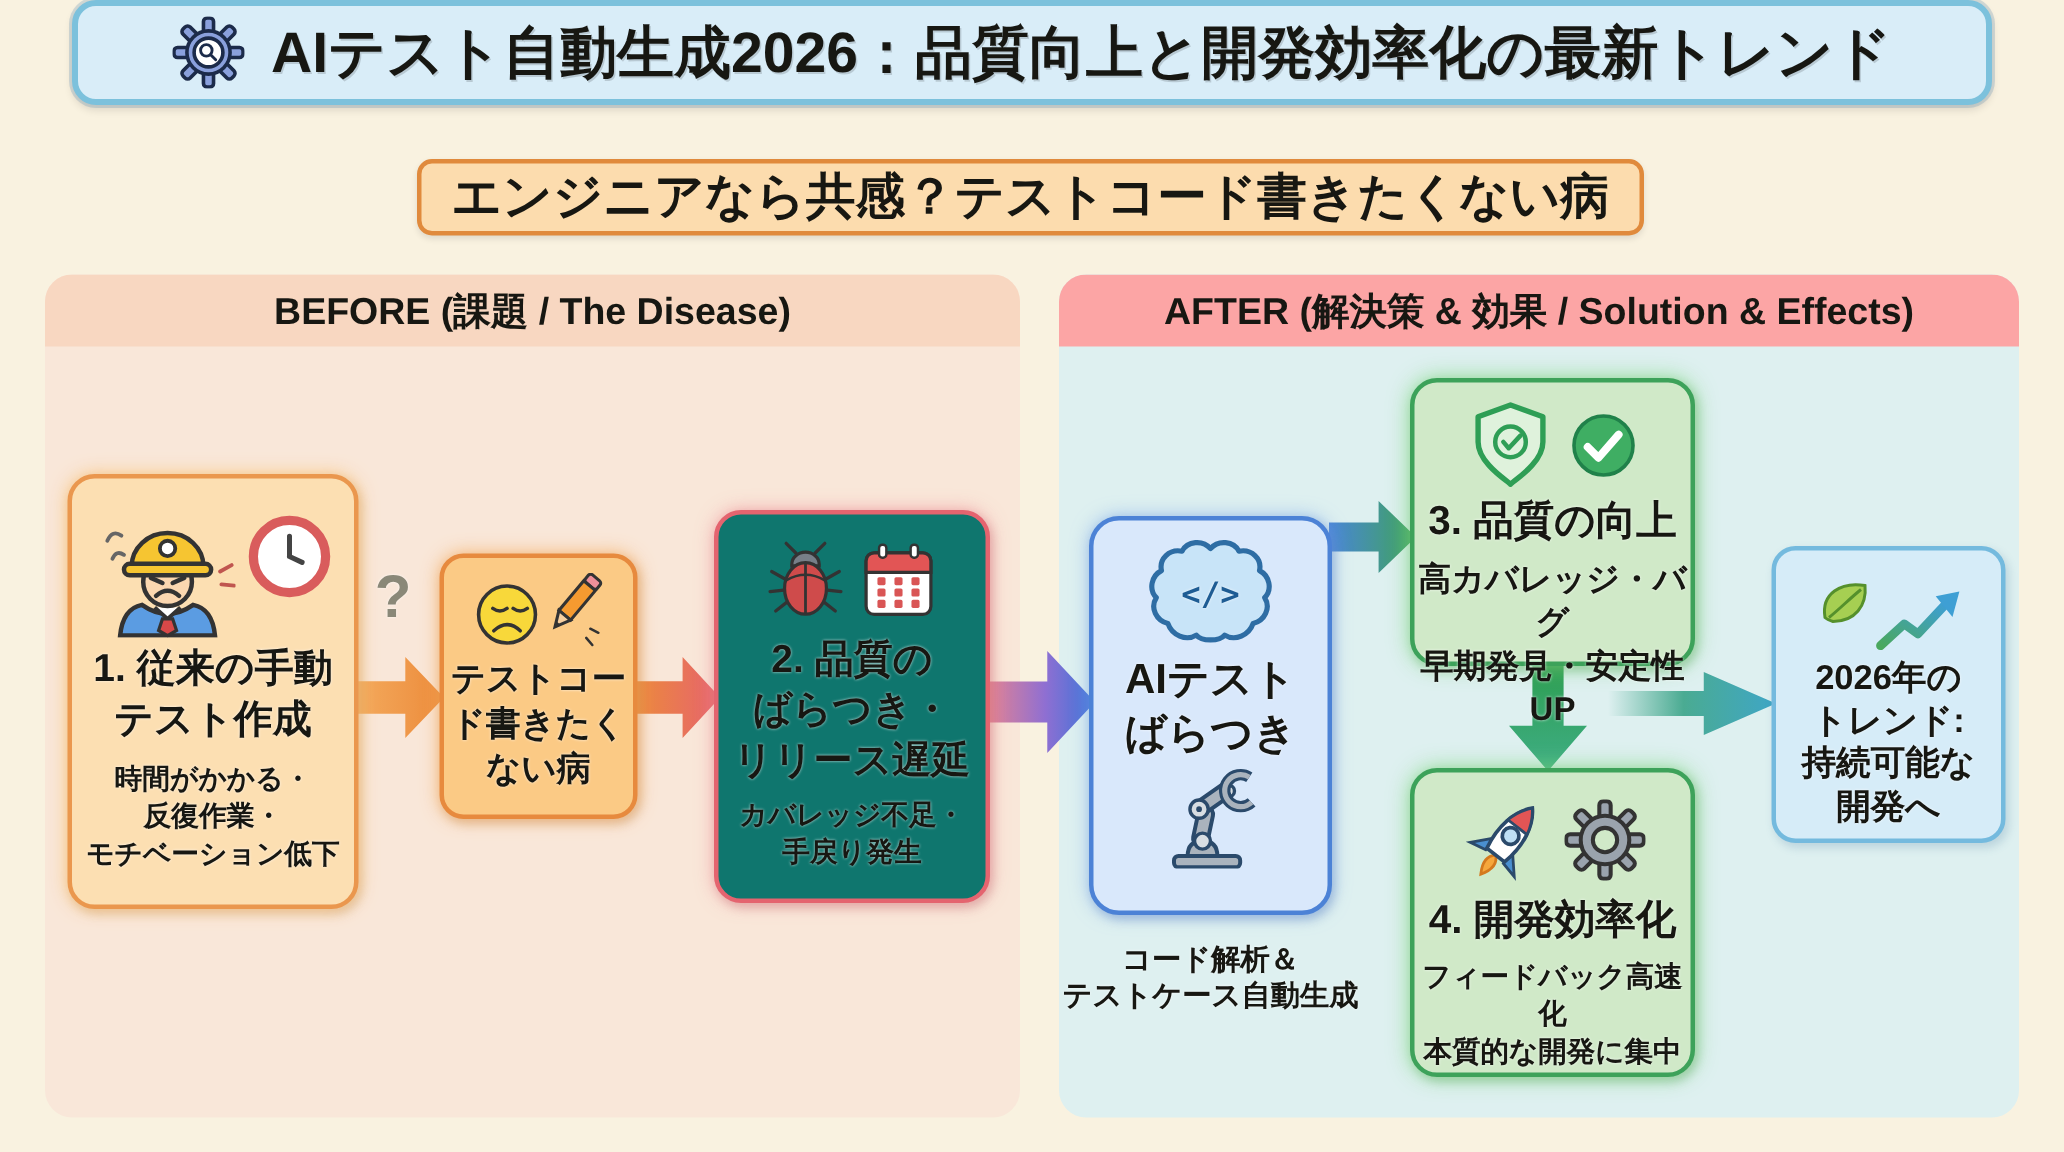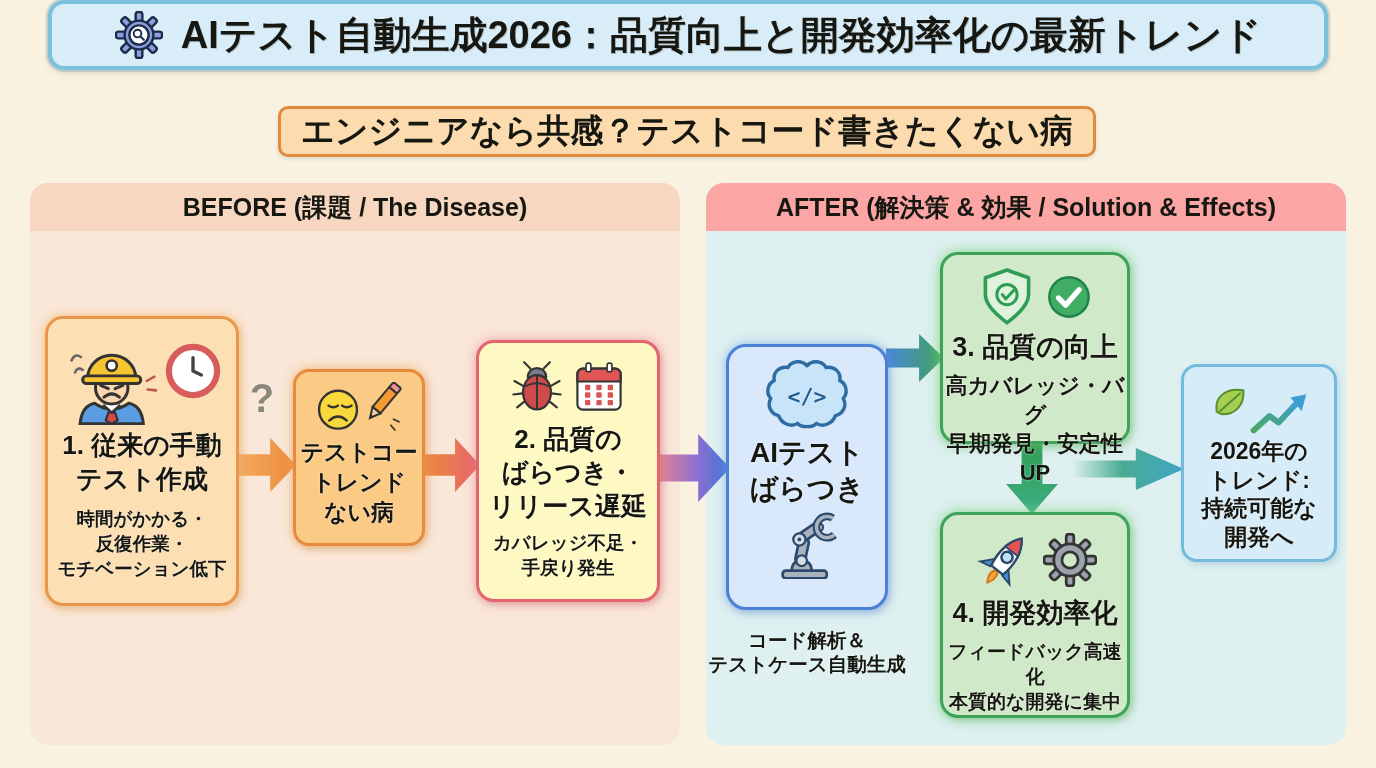--- a/index.html
+++ b/index.html
@@ -58,21 +58,21 @@
 
   .qmark{position:absolute;left:240px;top:376px;width:44px;text-align:center;
     font-size:40px;font-weight:800;color:#8a8878;z-index:2;}
 
   .node-disease{left:293px;top:369px;width:132px;height:177px;
     background:#fbca85;border-color:#e78a3e;border-radius:16px;padding-top:10px;
     box-shadow:0 0 12px rgba(245,170,90,.8),2px 3px 6px rgba(150,100,50,.25);}
   .node-disease .node-title{font-size:23px;line-height:1.3;margin-top:2px;}
 
   .node-qissues{left:476px;top:340px;width:184px;height:262px;
-    background:#fef9c3;border-color:#e4646f;padding-top:16px;
+    background:#0f766e;border-color:#e4646f;padding-top:16px;
     box-shadow:0 0 12px rgba(240,140,150,.7),2px 3px 6px rgba(150,80,80,.25);}
   .node-qissues .node-title{font-size:26px;line-height:1.28;margin-top:6px;}
   .node-qissues .node-sub{font-size:18.5px;line-height:1.35;margin-top:8px;}
 
   .node-ai{left:726px;top:344px;width:162px;height:266px;
     background:#d9e8fb;border-color:#4c82d6;border-radius:20px;padding-top:10px;
     box-shadow:0 0 12px rgba(120,165,235,.65),2px 3px 6px rgba(60,90,150,.25);}
   .node-ai .node-title{font-size:28px;line-height:1.28;margin:2px 0;}
 
   .caption{
@@ -191,21 +191,21 @@
             <rect x="88" y="-6" width="15" height="10" rx="3" fill="#ef8f9a" stroke="#333" stroke-width="3"></rect>
             <rect x="88" y="4" width="15" height="38" fill="#f59a30" stroke="#333" stroke-width="3"></rect>
             <path d="M88,42 h15 l-7.5,15 z" fill="#f7cf9f" stroke="#333" stroke-width="3"></path>
             <path d="M93,52 l2.5,6 2.5,-6 z" fill="#333"></path>
           </g>
           <path d="M116,54 l8,4 M112,63 l6,7" fill="none" stroke="#333" stroke-width="2.5" stroke-linecap="round"></path>
         </svg>
       </span>
     </div>
     <div class="node-title">テストコー
-トレンド
+ド書きたく
 ない病</div>
   </div>
 
   <div class="arrow arrow-r a2"></div>
 
   <div class="node node-qissues">
     <div class="icon-row">
       <span class="iconbox">
         <svg width="54" height="58" viewBox="0 0 100 108">
           <path d="M38,18 L26,6 M62,18 L74,6" stroke="#333" stroke-width="4" stroke-linecap="round"></path>

